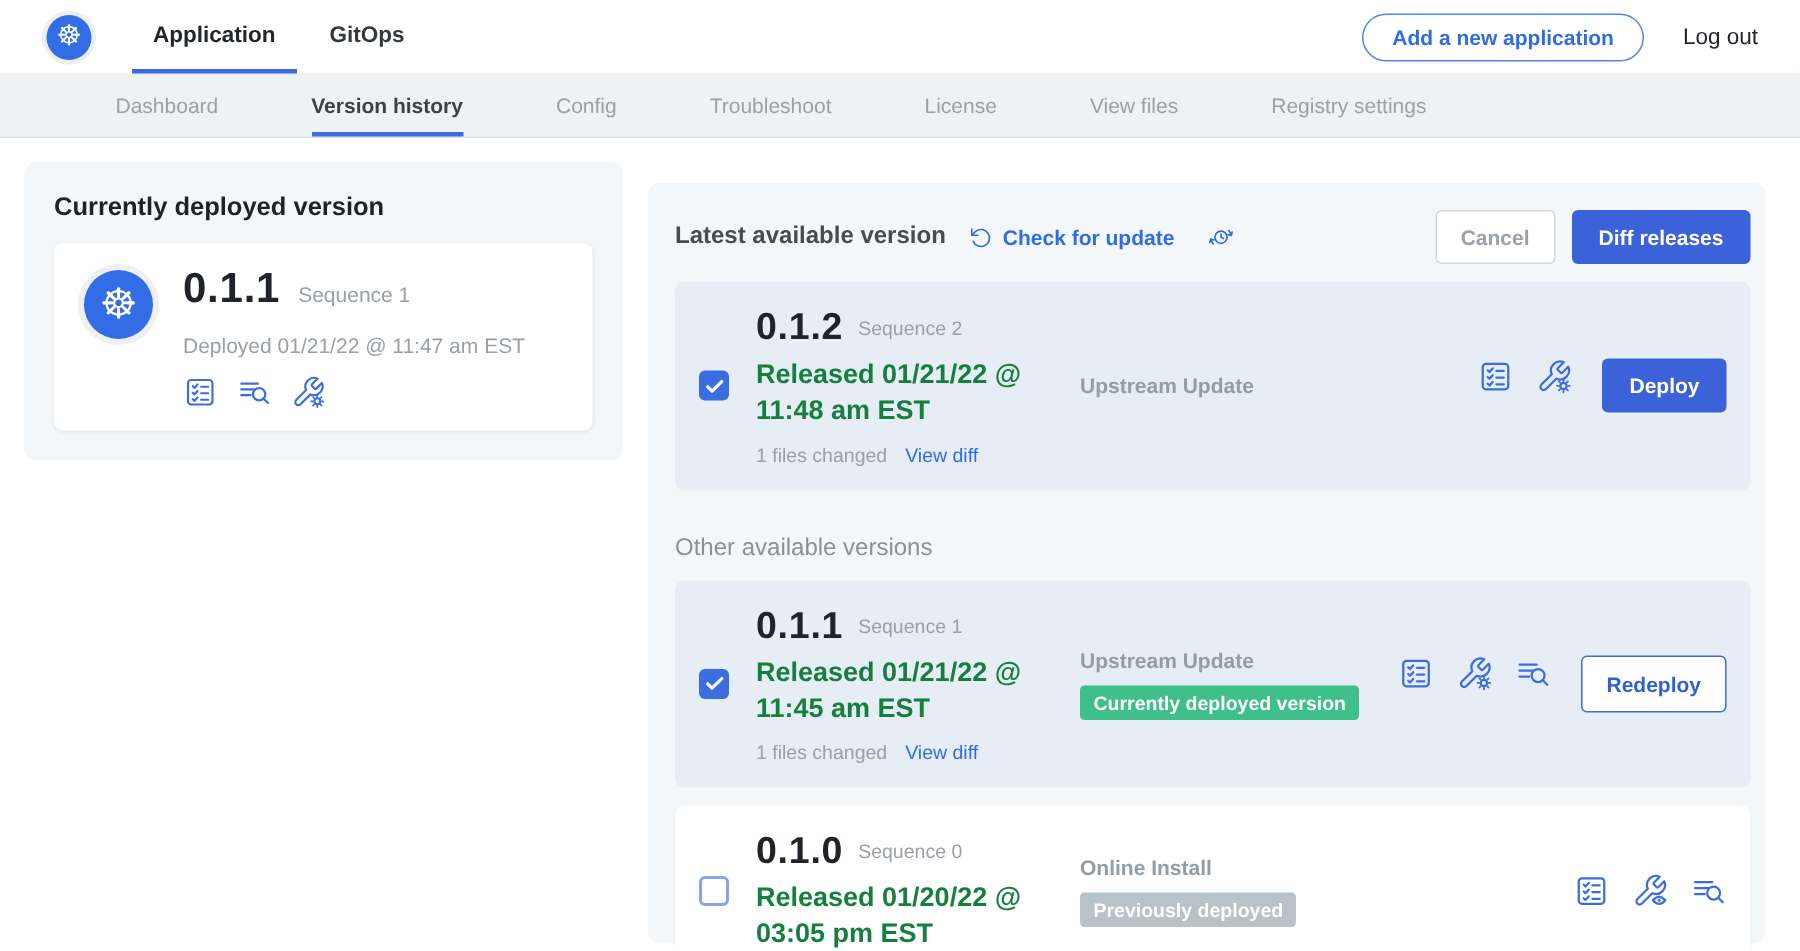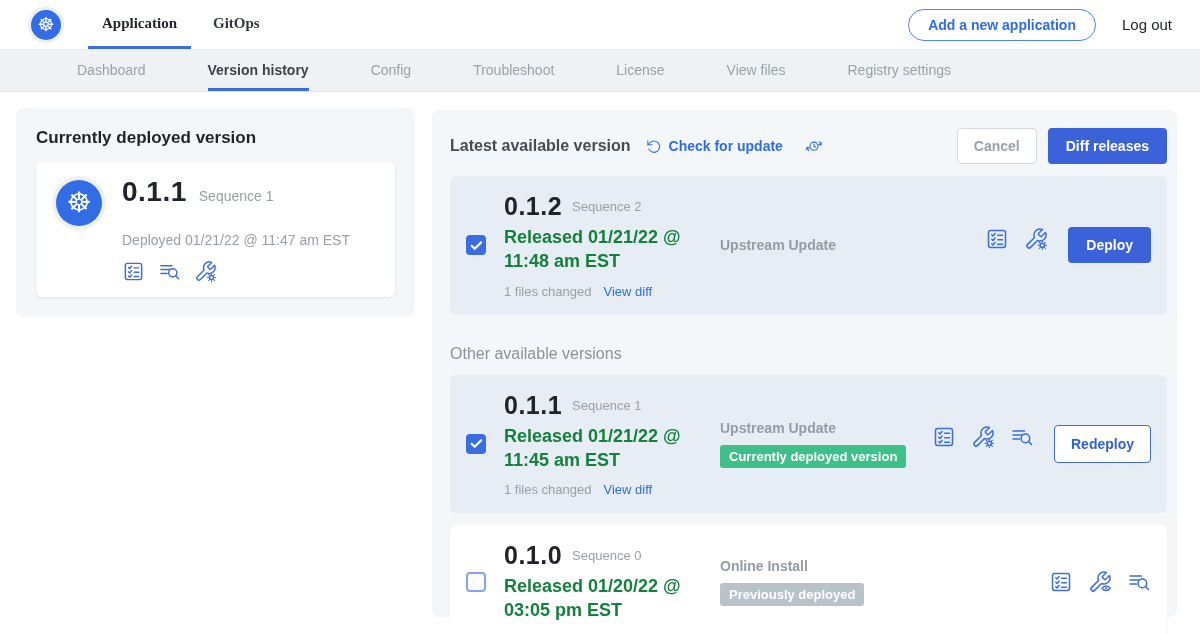--- a/index.html
+++ b/index.html
@@ -8,21 +8,21 @@
     background:#ffffff;font-family:"Liberation Sans",sans-serif;
     -webkit-font-smoothing:antialiased;
   }
   
   .topnav{height:50px;display:flex;align-items:stretch;border-bottom:1px solid #e8eaec;
     padding:0 28px;box-sizing:border-box;background:#fff;}
   .logo-wrap{align-self:center;width:36px;height:36px;border-radius:50%;background:#eceef0;
     display:flex;align-items:center;justify-content:center;margin-right:24px;flex:none;}
   .logo-inner{width:30px;height:30px;border-radius:50%;background:#326DE6;color:#fff;
     display:flex;align-items:center;justify-content:center;font-size:19px;line-height:1;}
-  .app-tabs{display:flex;font-family:Liberation Serif, serif;}
+  .app-tabs{display:flex;}
   .app-tab{display:flex;align-items:center;padding:0 14px;font-size:15px;font-weight:700;
     color:#23272c;border-bottom:3px solid transparent;box-sizing:border-box;cursor:pointer;margin-right:8px;}
   .app-tab.active{border-color:#3b6ce0;}
   .app-tab.plain{font-weight:600;color:#34393f;}
   .top-spacer{flex:1;}
   .pill-btn{align-self:center;background:#fff;border:1px solid #4f86f0;color:#2f6de8;
     font-weight:700;font-size:14px;padding:7px 19px;border-radius:17px;cursor:pointer;font-family:inherit;}
   .logout{align-self:center;margin-left:26px;font-size:15px;color:#23272c;cursor:pointer;}
   
   .subnav{height:42px;background:#eff2f4;border-bottom:1px solid #e0e4e7;display:flex;
@@ -38,24 +38,24 @@
   .deployed-title{font-size:17px;font-weight:800;color:#1f2328;}
   .deployed-inner{margin-top:14px;background:#fff;border-radius:6px;
     box-shadow:0 1px 3px rgba(0,0,0,.08);padding:14px 16px;display:flex;gap:16px;}
   .k8s-ring{width:54px;height:54px;border-radius:50%;background:#eef0f3;display:flex;
     align-items:center;justify-content:center;flex:none;}
   .k8s-ball{width:46px;height:46px;border-radius:50%;background:#326DE6;color:#fff;
     font-size:28px;display:flex;align-items:center;justify-content:center;line-height:1;}
   .dv-line{display:flex;align-items:baseline;gap:12px;}
   .dv-version{font-size:28px;font-weight:800;color:#20242a;letter-spacing:.5px;}
   .dv-seq{font-size:14px;color:#9aa0a6;}
-  .dv-date{margin-top:24px;font-size:14px;color:#9aa0a6;white-space:nowrap;}
+  .dv-date{margin-top:14px;font-size:14px;color:#9aa0a6;white-space:nowrap;}
   .dv-icons{margin-top:12px;display:flex;gap:13px;color:#3b6ce0;align-items:center;}
   
-  .panel{position:absolute;left:432px;top:18px;width:745px;height:507px;background:#f4f7f9;
+  .panel{position:absolute;left:432px;top:30px;width:745px;height:507px;background:#f4f7f9;
     border-radius:8px;padding:18px 10px 0 18px;box-sizing:border-box;}
   .panel-head{display:flex;align-items:center;}
   .panel-title{font-size:16px;font-weight:700;color:#464c52;margin-right:14px;white-space:nowrap;}
   .head-link{display:flex;align-items:center;gap:7px;color:#2f6de8;font-size:14px;font-weight:700;
     margin-right:22px;cursor:pointer;white-space:nowrap;}
   .btn{border-radius:4px;font-size:14px;font-weight:700;padding:9px 16px;cursor:pointer;
     border:1px solid transparent;font-family:inherit;white-space:nowrap;}
   .btn-cancel{background:#fff;border-color:#d4d9dd;color:#9ba1a8;margin-right:11px;margin-left:auto;}
   .btn-primary{background:#3b62d9;color:#fff;border:none;padding:10px 18px;}
   .btn-outline{background:#fff;border:1px solid #3b6ce0;color:#3160d6;padding:10px 16px;}

